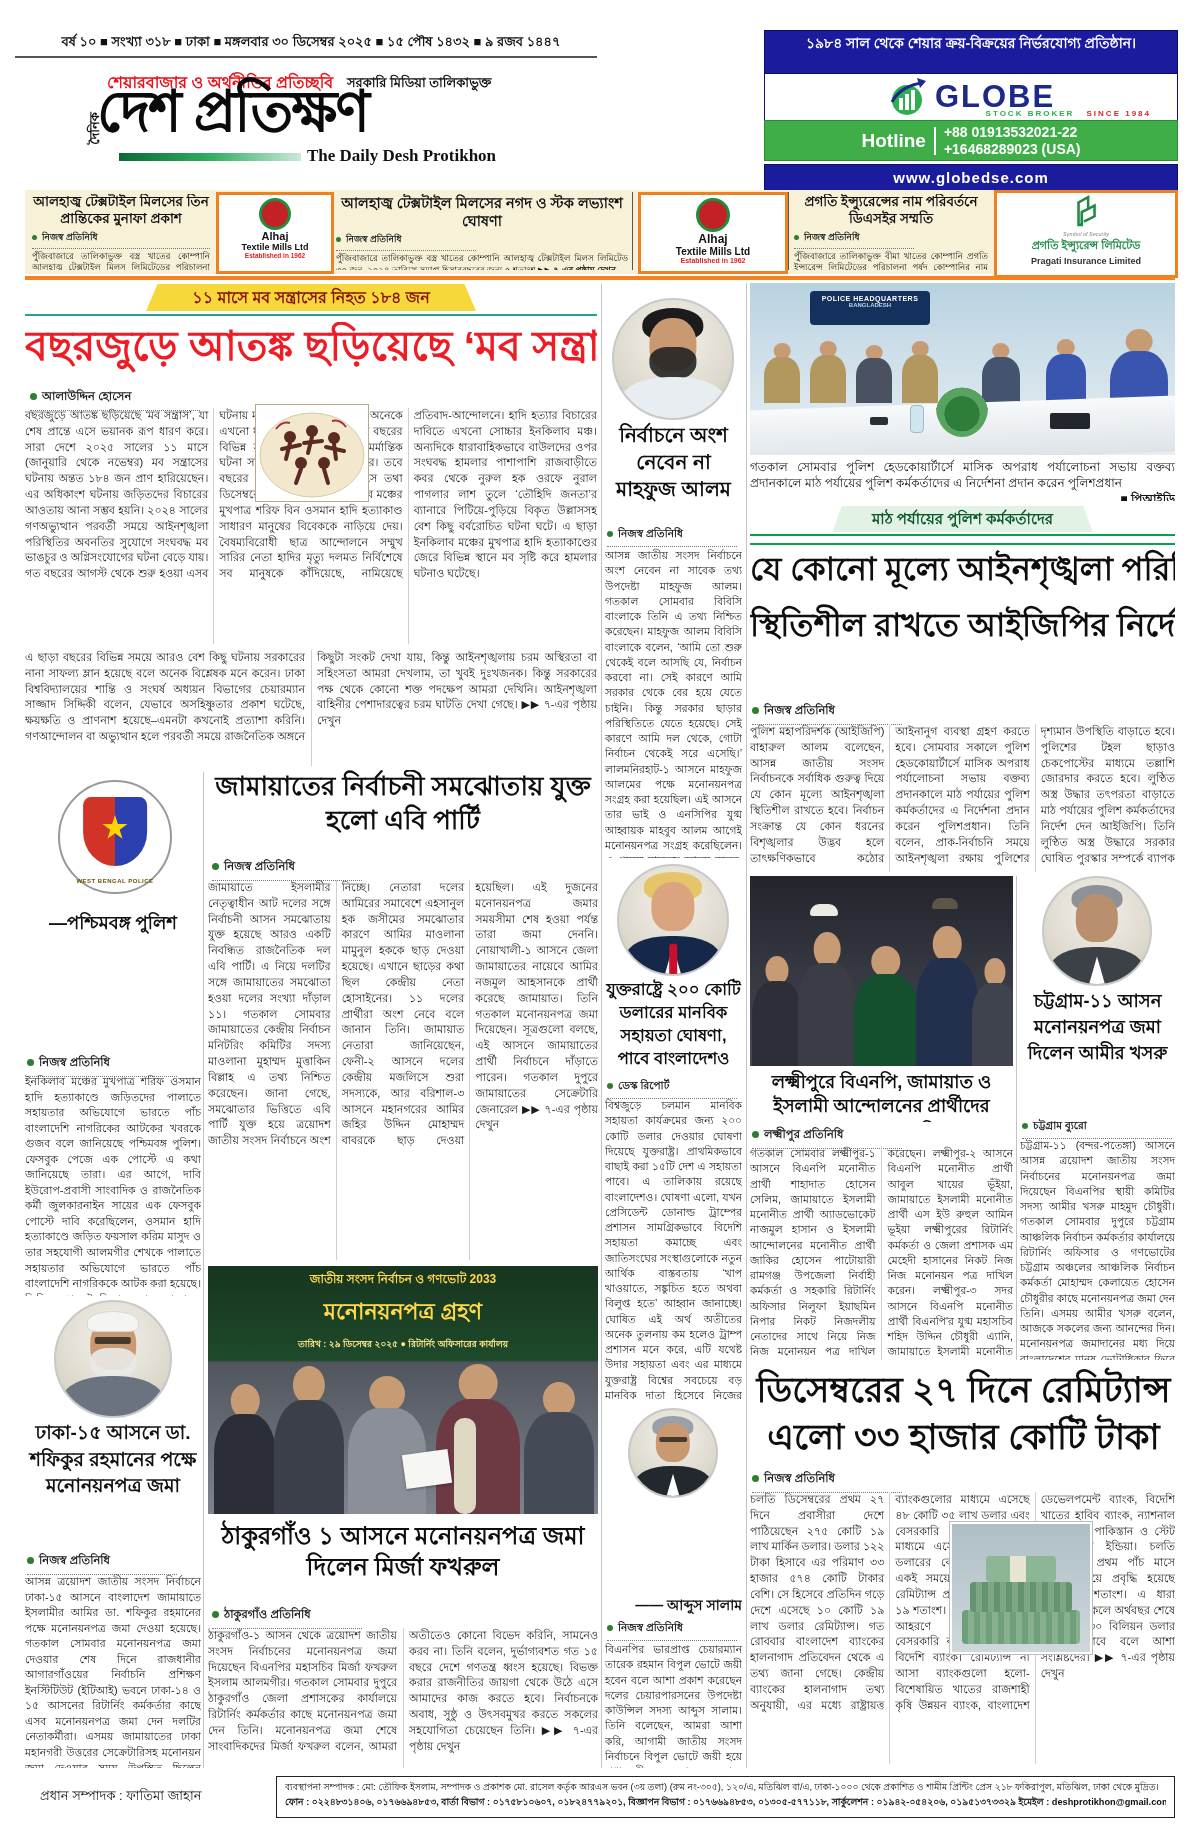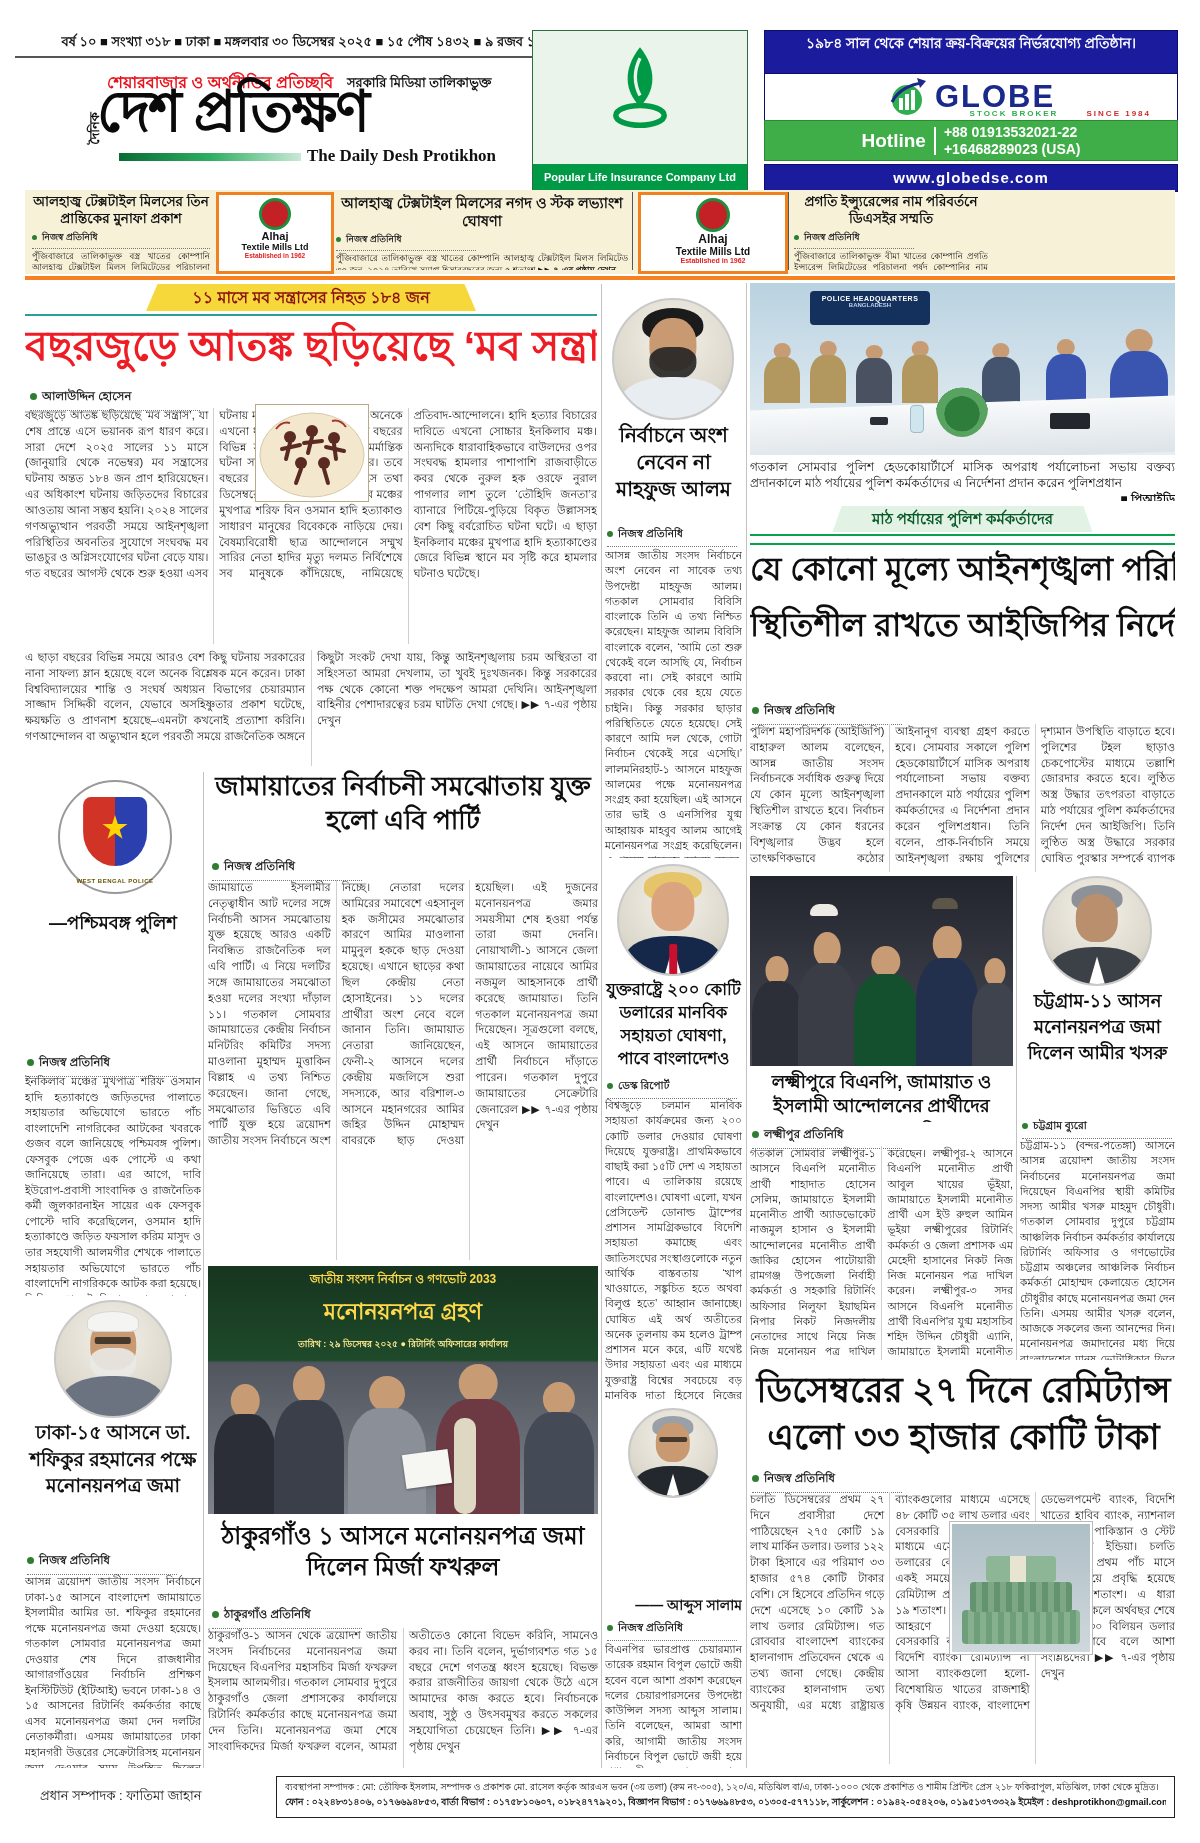--- a/index.html
+++ b/index.html
@@ -59,44 +59,36 @@
 
   <div class="abs" style="left:15px;top:60px;width:582px;height:130px">
     <div class="abs" style="left:64px;top:58px;font-size:13px;font-weight:700;transform:rotate(-90deg)">দৈনিক</div>
     <div class="abs" style="left:92px;top:10px;font-size:16px;font-weight:800;color:#e8131b;white-space:nowrap">শেয়ারবাজার ও অর্থনীতির প্রতিচ্ছবি</div>
     <div class="abs" style="left:332px;top:13px;font-size:13px;font-weight:700;white-space:nowrap">সরকারি মিডিয়া তালিকাভুক্ত</div>
     <div class="abs" style="left:82px;top:22px;width:440px;font-size:57px;font-weight:800;letter-spacing:-2px;line-height:1.05;white-space:nowrap;color:#0a0a0a">দেশ প্রতিক্ষণ</div>
     <div class="abs" style="left:104px;top:93px;width:182px;height:8px;background:linear-gradient(90deg,#0a6b35,#2fae62,#c9e9d6)"></div>
     <div class="abs" style="left:292px;top:86px;font-family:'Liberation Serif',serif;font-size:17px;font-weight:700;white-space:nowrap">The Daily Desh Protikhon</div>
   </div>
 
-  <div class="abs clip" style="left:532px;top:30px;width:214px;height:160px;border:1px solid #2e6b3e;background:#eaf4ea">
-    <svg width="66" height="96" viewBox="0 0 60 84" style="position:absolute;left:74px;top:10px">
-      <path d="M30 4 C14 24 16 44 30 58 C44 44 46 24 30 4 Z" fill="#009a47"></path>
-      <path d="M30 14 C24 26 25 38 30 48" stroke="#eaf4ea" stroke-width="3" fill="none"></path>
-      <ellipse cx="30" cy="66" rx="22" ry="9" fill="none" stroke="#009a47" stroke-width="5"></ellipse>
-    </svg>
-    <div class="abs ctr" style="left:0;right:0;bottom:0;height:27px;background:#009a47;color:#fff;font-weight:800;font-size:11px;line-height:27px;white-space:nowrap">Popular Life Insurance Company Ltd</div>
-  </div>
 
   <div class="abs" style="left:764px;top:30px;width:414px;height:160px">
     <div class="ctr clip" style="height:44px;background:#1b1b9e;border:1px solid #0d0d6b;color:#fff;font-weight:800;font-size:14px;line-height:1.45;padding:2px 10px 0;box-sizing:border-box">১৯৮৪ সাল থেকে শেয়ার ক্রয়-বিক্রয়ের নির্ভরযোগ্য প্রতিষ্ঠান।</div>
     <div style="height:46px;background:#fff;border-left:1px solid #0d0d6b;border-right:1px solid #0d0d6b;display:flex;align-items:center;justify-content:center;gap:8px;position:relative">
       <svg width="40" height="40" viewBox="0 0 40 40">
         <circle cx="20" cy="23" r="15" fill="#2eae4e"></circle>
         <rect x="12" y="21" width="4" height="12" fill="#fff"></rect>
           <rect x="18" y="17" width="4" height="16" fill="#fff"></rect>
           <rect x="24" y="13" width="4" height="20" fill="#fff"></rect>
         <path d="M5 25 C11 13 24 7 36 6" stroke="#1b2a8a" stroke-width="3" fill="none"></path>
           <path d="M30 1 L39 4 L33 11 Z" fill="#1b2a8a"></path>
       </svg>
       <span style="font-size:31px;font-weight:800;color:#1b2a8a;letter-spacing:2px">GLOBE</span>
       <span style="position:absolute;right:26px;bottom:2px;font-size:8px;font-weight:700">
         <i style="font-style:normal;color:#2eae4e;letter-spacing:2px">STOCK BROKER</i>
-        <i style="font-style:normal;color:#d02a2a;margin-left:26px;letter-spacing:2px">SINCE 1984</i>
+        <i style="font-style:normal;color:#d02a2a;margin-left:10px;letter-spacing:2px">SINCE 1984</i>
       </span>
     </div>
     <div style="height:39px;background:#3fae49;border:1px solid #2b8a34;display:flex;align-items:center;justify-content:center;gap:8px">
       <span style="color:#fff;font-weight:800;font-size:19px">Hotline</span>
       <span style="width:2px;height:28px;background:#fff"></span>
       <span style="color:#fff;font-weight:800;font-size:14px;line-height:1.2">
         <span style="display:block">+88 01913532021-22</span>
         <span style="display:block">+16468289023 (USA)</span>
       </span>
     </div>
@@ -132,20 +124,29 @@
       <div style="font-size:7px;font-weight:700;color:#e02020">Established in 1962</div>
     </div>
     <div class="abs" style="left:763px;top:2px;width:1px;height:78px;background:#555"></div>
 
     <div class="abs clip" style="left:769px;top:4px;width:194px;height:76px">
       <div class="ctr" style="font-size:13.5px;font-weight:800;line-height:1.25">প্রগতি ইন্স্যুরেন্সের নাম পরিবর্তনে ডিএসইর সম্মতি</div>
       <div class="byline" style="font-size:9px;margin-top:2px;width:120px"><span class="dot" style="width:5px;height:5px"></span><span>নিজস্ব প্রতিনিধি</span></div>
       <div class="jst" style="font-size:8.6px;line-height:1.35;margin-top:2px"><span>পুঁজিবাজারে তালিকাভুক্ত বীমা খাতের কোম্পানি প্রগতি ইন্স্যুরেন্স লিমিটেডের পরিচালনা পর্ষদ কোম্পানির নাম পরিবর্তন করার সিদ্ধান্ত</span> </div>
     </div>
 
+    <div class="abs ctr clip" style="left:969px;top:0px;width:178px;height:82px;background:#fff;border:3px solid #f08121">
+      <svg width="26" height="32" viewBox="0 0 24 30" style="margin-top:2px">
+        <path d="M5 28 V7 L14 2 V13 L8 16 V28 Z" fill="none" stroke="#1e8a44" stroke-width="2.4"></path>
+        <path d="M14 13 L20 10 V20 L10 25" fill="none" stroke="#1e8a44" stroke-width="2.4"></path>
+      </svg>
+      <div style="font-size:5.5px;color:#888;font-style:italic">Symbol of Security</div>
+      <div style="font-size:11px;font-weight:800;color:#1e8a44">প্রগতি ইন্স্যুরেন্স লিমিটেড</div>
+      <div style="font-size:9px;font-weight:700;color:#333">Pragati Insurance Limited</div>
+    </div>
   </div>
 
   <div class="abs" style="left:25px;top:276px;width:1150px;height:4px;background:#f6821f"></div>
 
   <div class="abs kicker" style="left:25px;top:284px;width:572px">
     <div class="side"></div>
     <div class="pill">১১ মাসে মব সন্ত্রাসের নিহত ১৮৪ জন</div>
     <div class="side"></div>
   </div>
   <div class="abs" style="left:25px;top:314px;width:572px;height:2px;background:#2b9e98"></div>

